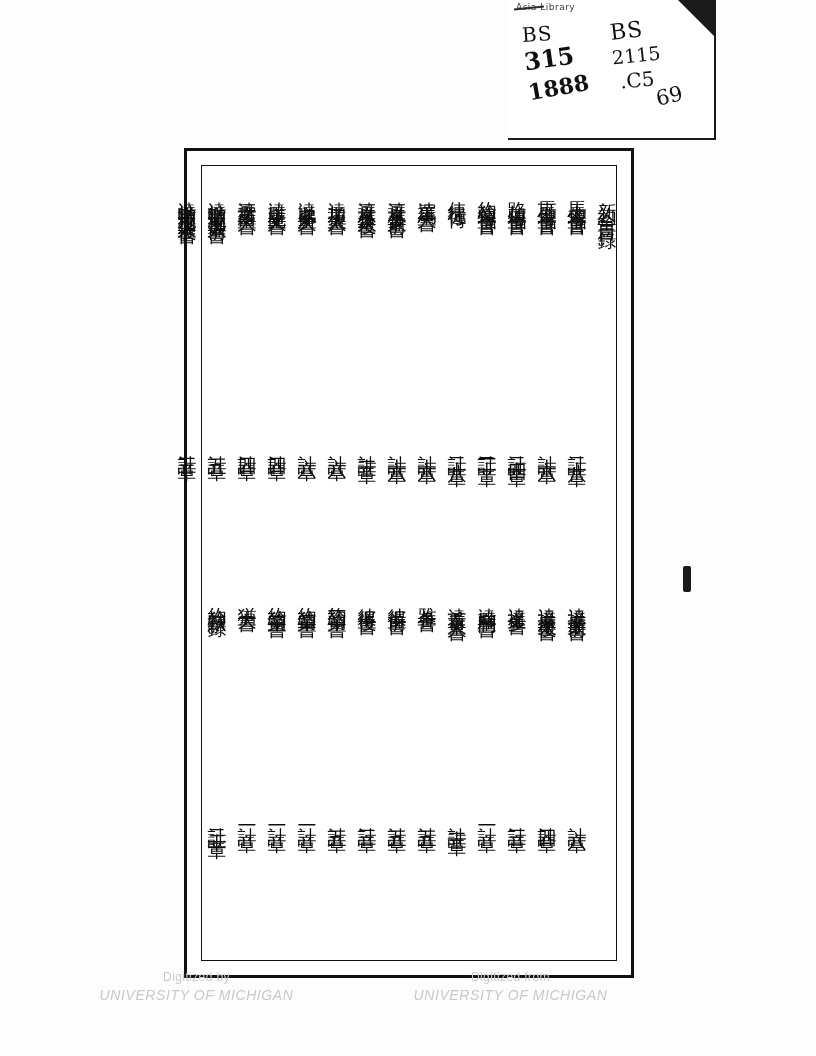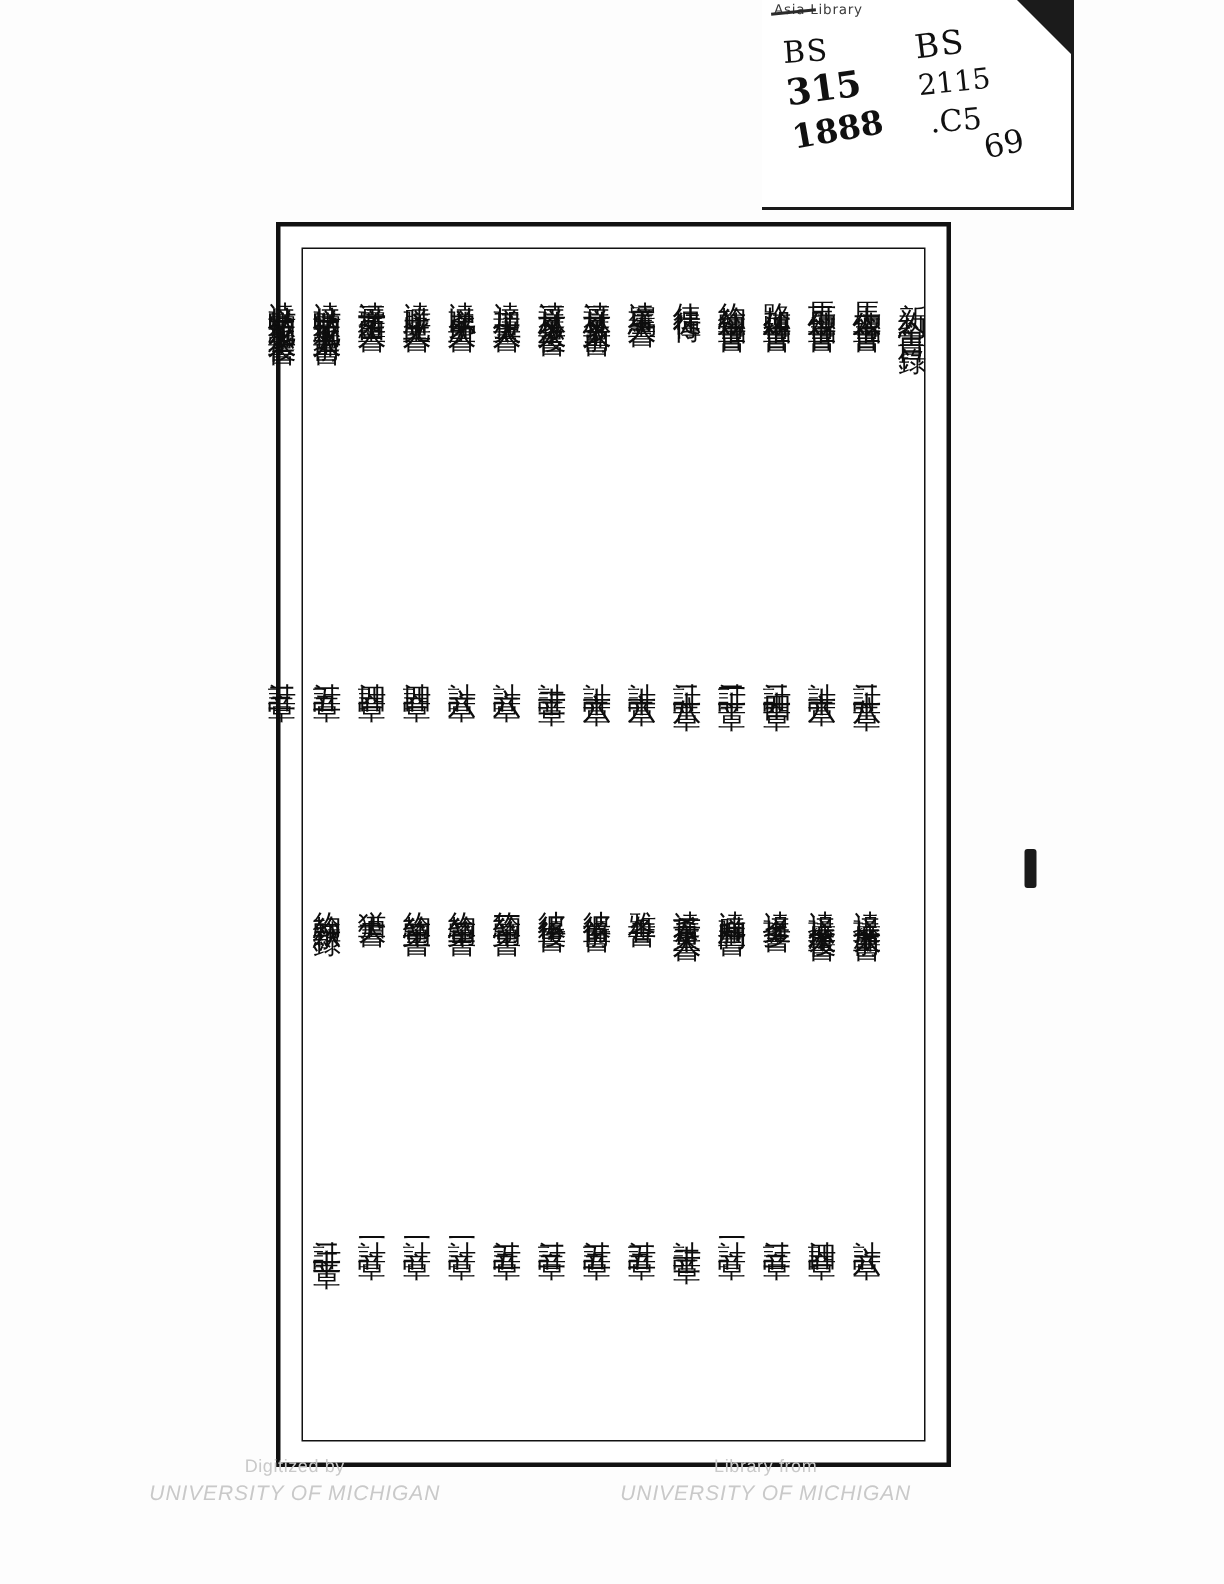--- a/index.html
+++ b/index.html
@@ -351,18 +351,18 @@
       <div class="vtext t-count2">計二十二章</div>
     </div>
   </div>
 
   <div id="footer">
     <div class="foot-col">
       <span class="foot-small">Digitized by</span>
       <span class="foot-big">UNIVERSITY OF MICHIGAN</span>
     </div>
     <div class="foot-col">
-      <span class="foot-small">Library from</span>
+      <span class="foot-small">Digitized from</span>
       <span class="foot-big">UNIVERSITY OF MICHIGAN</span>
     </div>
   </div>
 
 </div>
 
 </body></html>

